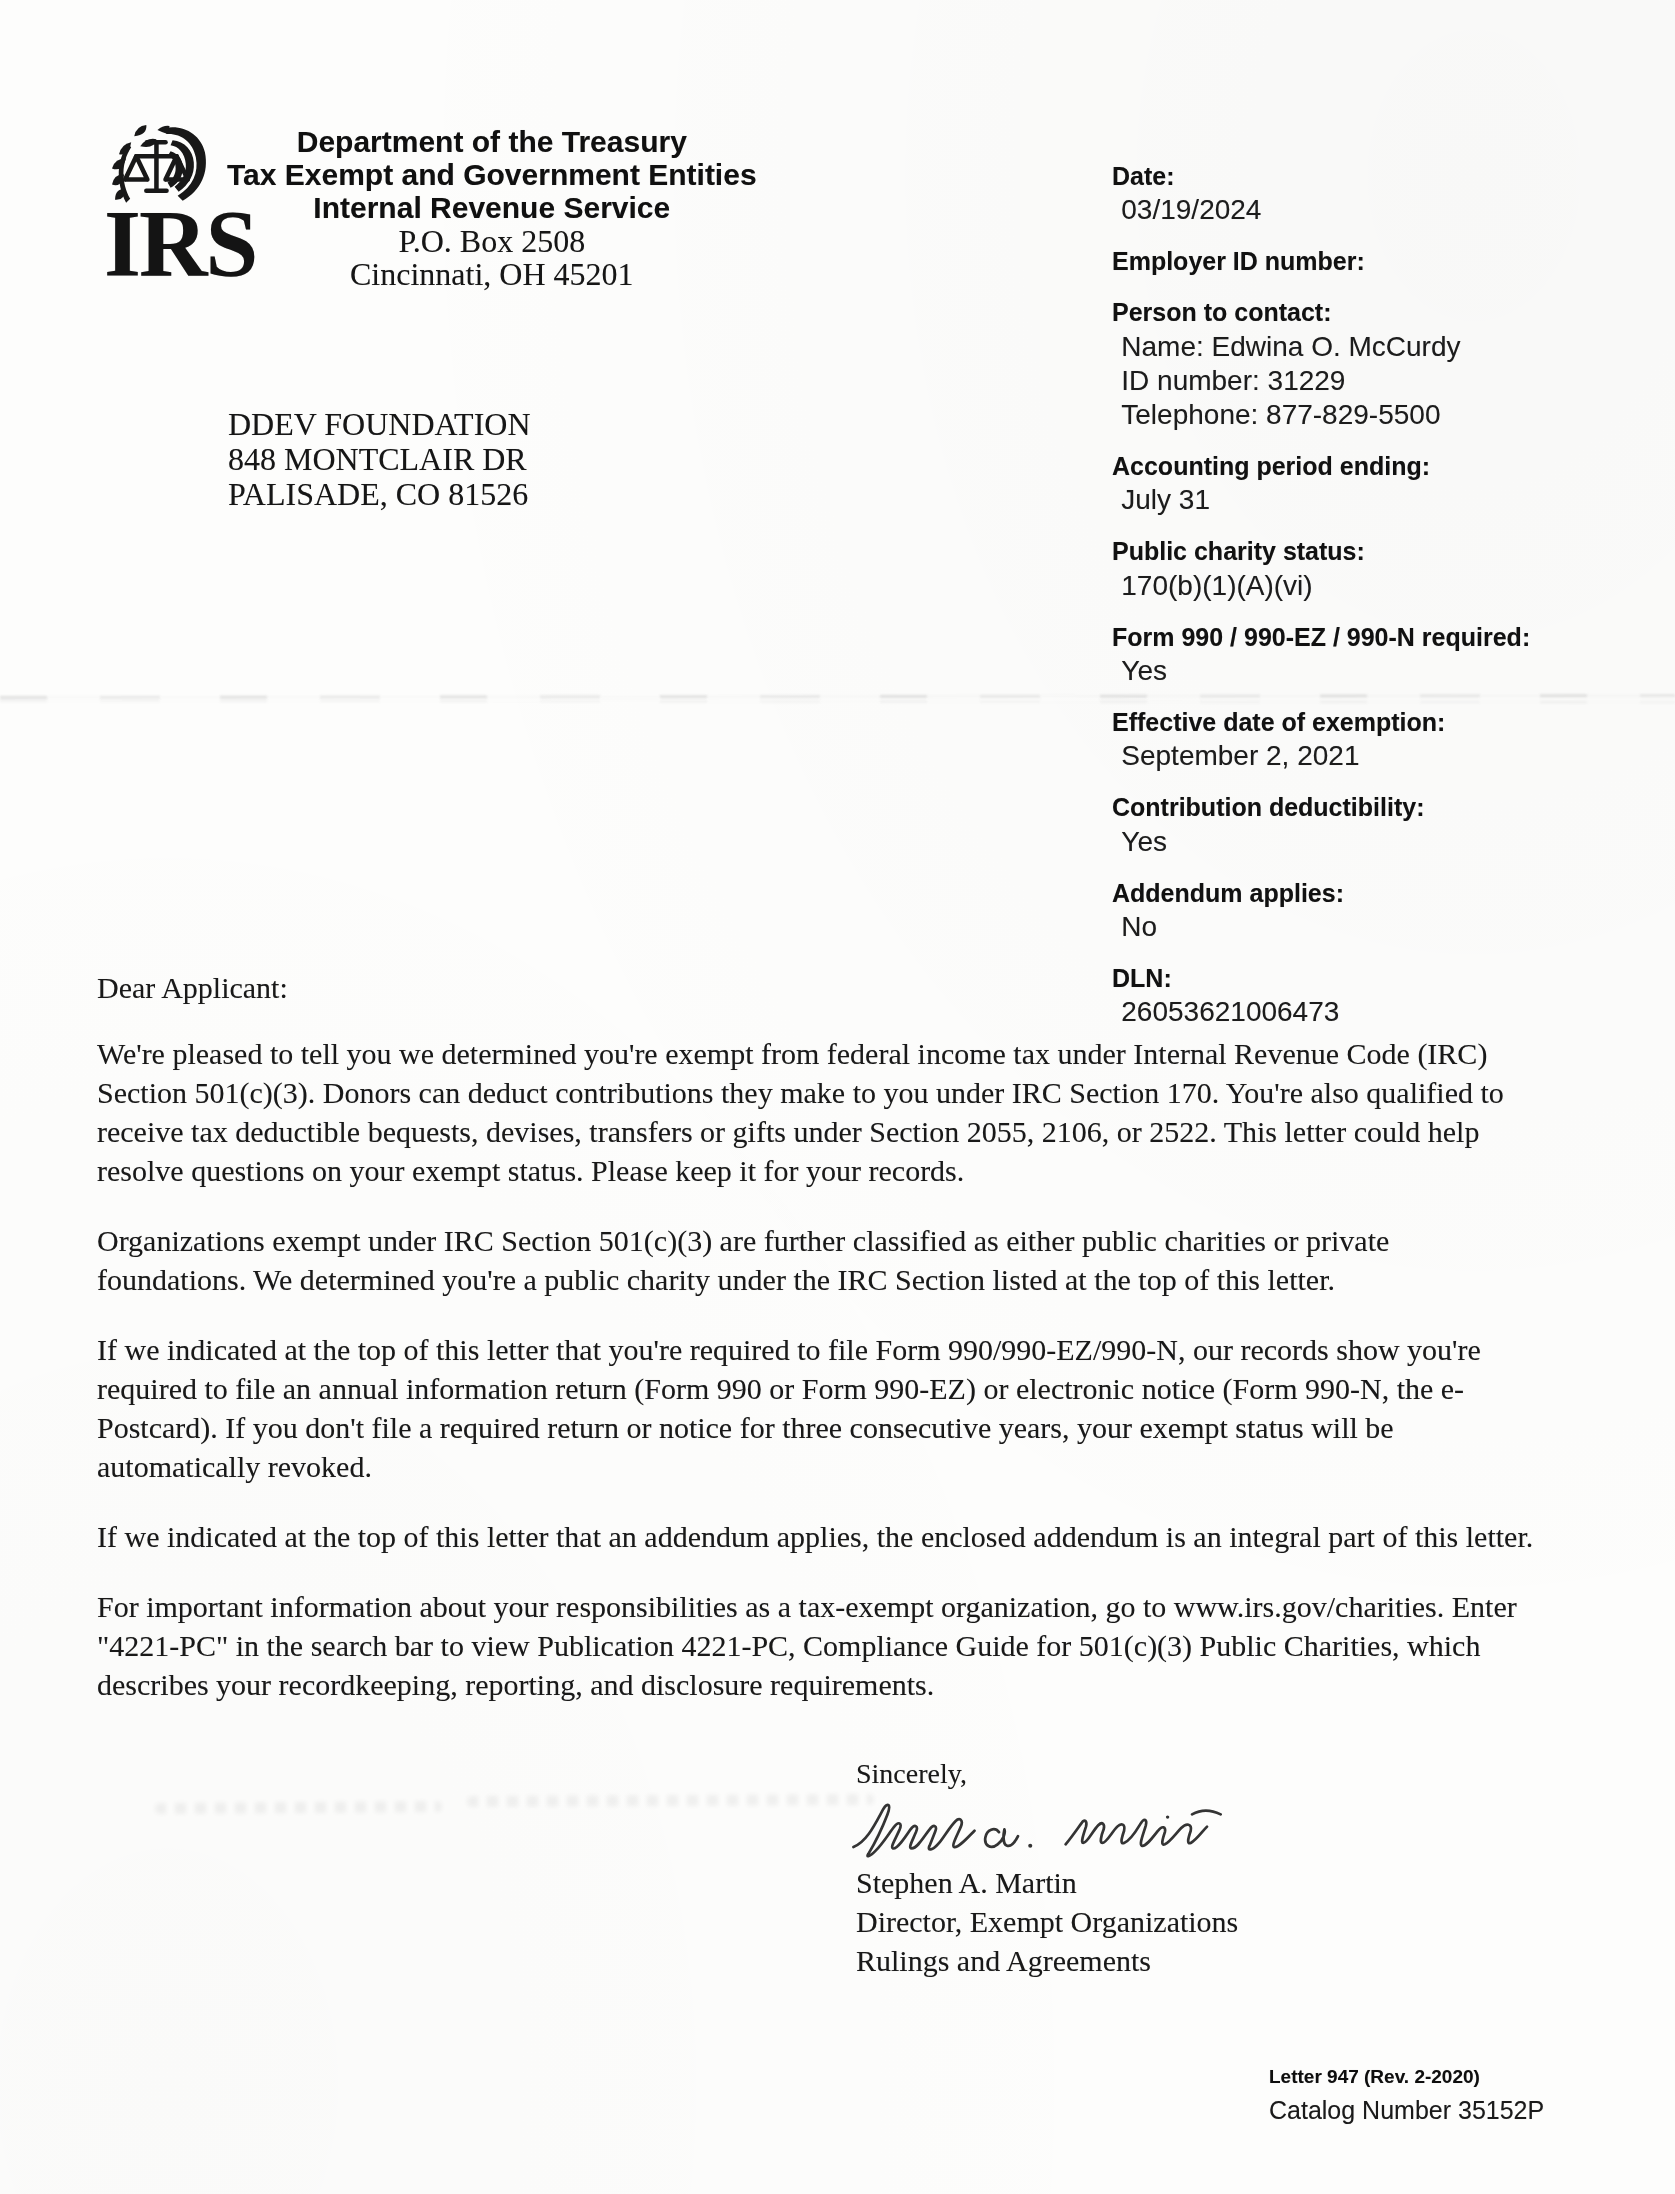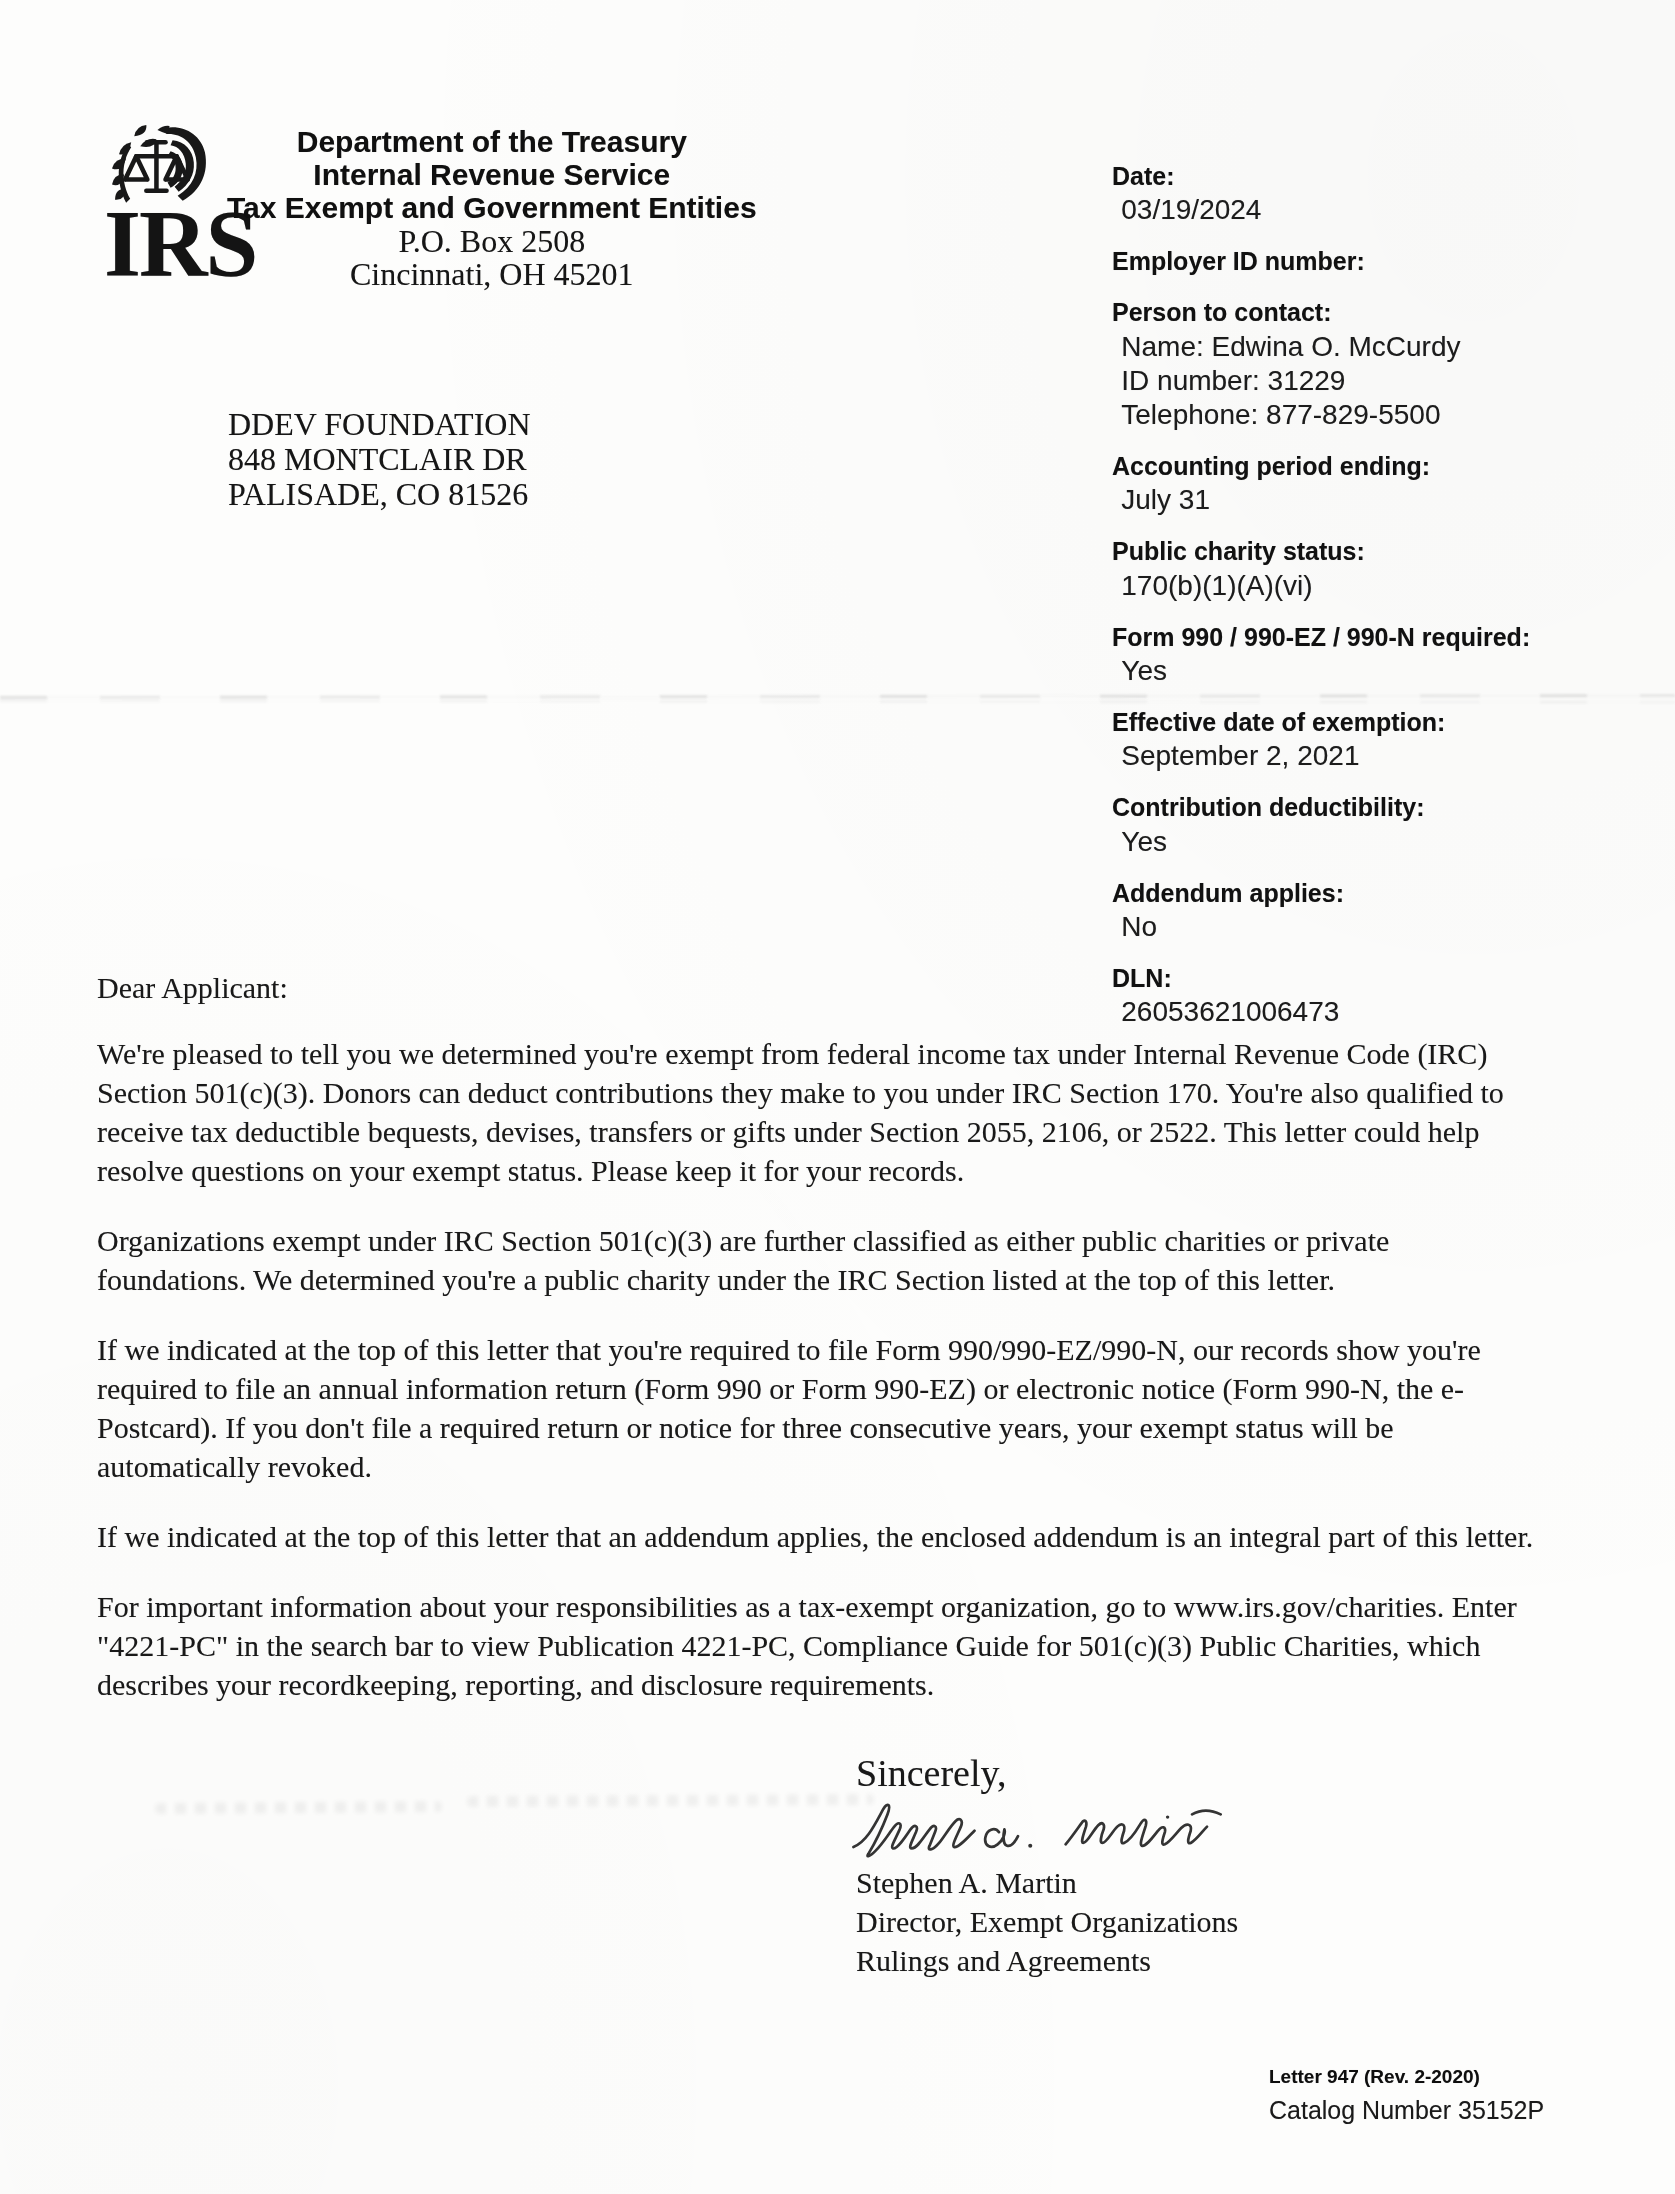--- a/index.html
+++ b/index.html
@@ -34,21 +34,21 @@
   .info-col{position:absolute;left:1112px;top:141px;width:534px;}
   .info-label{font-family:"Liberation Sans","DejaVu Sans",sans-serif;font-weight:700;font-size:25px;line-height:31px;margin-top:20px;color:#111;}
   .info-value{font-family:"Liberation Sans","DejaVu Sans",sans-serif;font-size:28px;line-height:33px;margin:1.3px 0 0 9.3px;color:#1c1c1c;}
 
   
   .letter-body{position:absolute;left:97px;top:968px;width:1447px;
     font-family:"Liberation Serif","DejaVu Serif",serif;font-size:30px;line-height:39px;color:#191919;}
   .letter-body p{margin:0 0 31px 0;}
   .letter-body p.salutation{margin-bottom:27px;}
 
-  .closing{position:absolute;left:856px;top:1754px;font-family:"Liberation Serif","DejaVu Serif",serif;font-size:38px;line-height:39px;color:#191919;}
+  .closing{position:absolute;left:856px;top:1754px;font-family:"Liberation Serif","DejaVu Serif",serif;font-size:28px;line-height:39px;color:#191919;}
   .signature-svg{position:absolute;left:848px;top:1794px;width:408px;height:68px;}
   .signer{position:absolute;left:856px;top:1863px;font-family:"Liberation Serif","DejaVu Serif",serif;font-size:30px;line-height:39px;color:#191919;}
 
   
   .footer{position:absolute;left:1269px;top:2061px;}
   .footer-letter{font-family:"Liberation Sans","DejaVu Sans",sans-serif;font-weight:700;font-size:19px;line-height:32px;color:#0e0e0e;}
   .footer-catalog{font-family:"Liberation Sans","DejaVu Sans",sans-serif;font-size:25px;line-height:29px;margin-top:3.3px;color:#1a1a1a;}
 
   
   .crease{
@@ -95,22 +95,22 @@
       <path d="M24,32 H64"></path>
       <path d="M24,32 L13,55 M24,32 L35,55 M13,55 H35"></path>
       <path d="M64,32 L53,55 M64,32 L75,55 M53,55 H75"></path>
       <path d="M34,66 H54"></path>
     </g>
   </svg>
   <div class="logo-irs">IRS</div>
 
   <div class="header-text">
     <div class="header-bold">Department of the Treasury</div>
+    <div class="header-bold">Tax Exempt and Government Entities</div>
     <div class="header-bold">Internal Revenue Service</div>
-    <div class="header-bold">Tax Exempt and Government Entities</div>
     <div class="header-serif">P.O. Box 2508</div>
     <div class="header-serif">Cincinnati, OH 45201</div>
   </div>
 
   <div class="recipient">
     <div>DDEV FOUNDATION</div>
     <div>848 MONTCLAIR DR</div>
     <div>PALISADE, CO 81526</div>
   </div>
 

